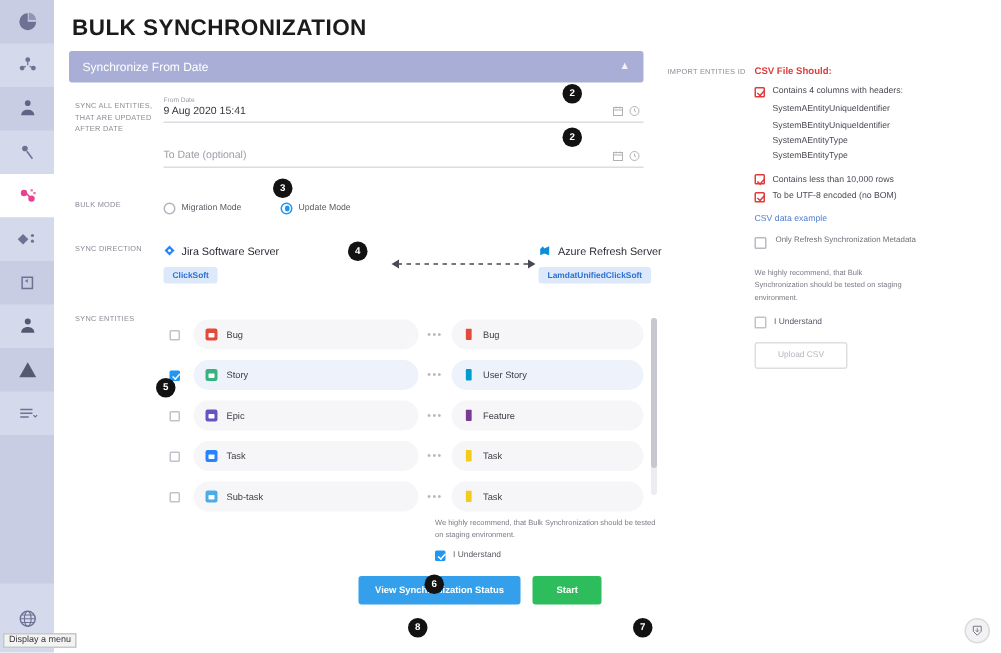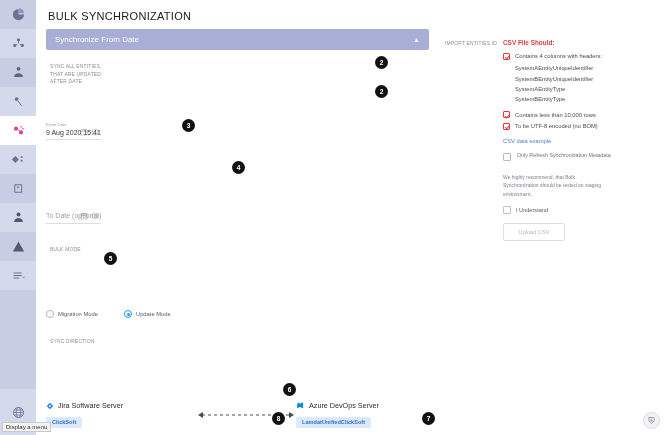--- a/index.html
+++ b/index.html
@@ -38,37 +38,37 @@
     z-index: 40;
   }
 
   
   .main {
     flex: 1 1 auto; position: relative;
     padding: 8px 10px 0 10px;
     display: flex; flex-direction: column;
   }
   .page-title {
-    font-size: 11px; font-weight: normal; color: #1b1b1b;
+    font-size: 15px; font-weight: bold; color: #1b1b1b;
     letter-spacing: 0.3px; margin: 2px 0 7px 2px;
   }
   .cols { display: flex; gap: 10px; align-items: flex-start; }
   .col-left { width: 383px; flex: 0 0 383px; }
   .col-right { flex: 1 1 auto; }
 
   .panel-head {
     background: #a9aed6; color: #ffffff;
     font-size: 8px; padding: 6px 9px;
     display: flex; align-items: center; justify-content: space-between;
     border-radius: 2px;
   }
   .panel-head .chev { font-size: 7px; color: #ffffff; opacity: .85; }
 
   .form { padding: 9px 0 0 0; }
-  .row { display: flex; align-items: flex-start; margin-bottom: 3px; flex-direction: column; }
+  .row { display: flex; align-items: flex-start; margin-bottom: 3px; }
   .lbl {
     width: 63px; flex: 0 0 63px;
     font-size: 4.9px; color: #8b8b96; line-height: 1.55;
     text-transform: uppercase; letter-spacing: .2px;
     padding-top: 4px; padding-left: 4px;
   }
   .fld { flex: 1 1 auto; position: relative; }
 
   .date-field { position: relative; padding-bottom: 3px; border-bottom: 1px solid #dcdce2; }
   .date-cap { font-size: 4.4px; color: #9b9ba6; margin-bottom: 2px; }
@@ -365,21 +365,21 @@
                     <path d="M6 5h88" stroke="#4a4a55" stroke-width="1" stroke-dasharray="3 3"></path>
                     <path d="M7 2L2 5l5 3z" fill="#4a4a55"></path>
                     <path d="M93 2l5 3-5 3z" fill="#4a4a55"></path>
                   </svg>
                 </div>
                 <div class="dir-side" style="width:140px">
                   <div class="dir-name">
                     <svg width="9" height="9" viewBox="0 0 24 24">
                       <path d="M3 8l5-5 2 4 9-4v16l-9-3-7 3V9z" fill="#0c8ddc"></path>
                     </svg>
-                    <span class="t">Azure DevOps Server</span>
+                    <span class="t">Azure Refresh Server</span>
                   </div>
                   <span class="chip">LamdatUnifiedClickSoft</span>
                 </div>
               </div>
             </div>
           </div>
 
           <div class="row" style="margin-top:16px">
             <div class="lbl">SYNC ENTITIES</div>
             <div class="fld">

